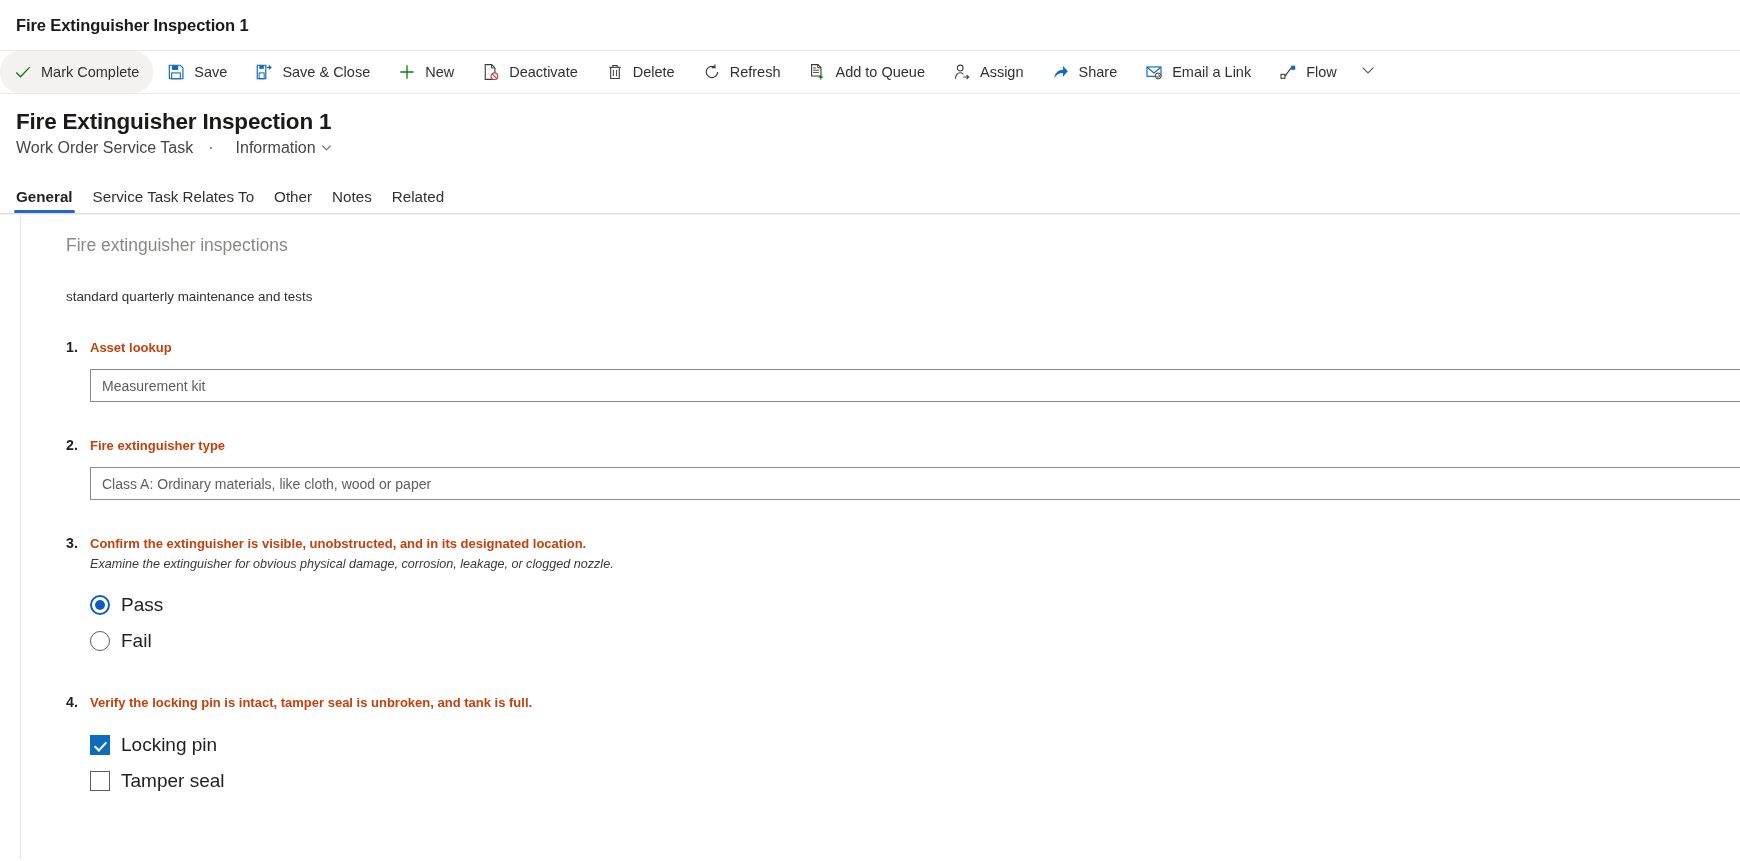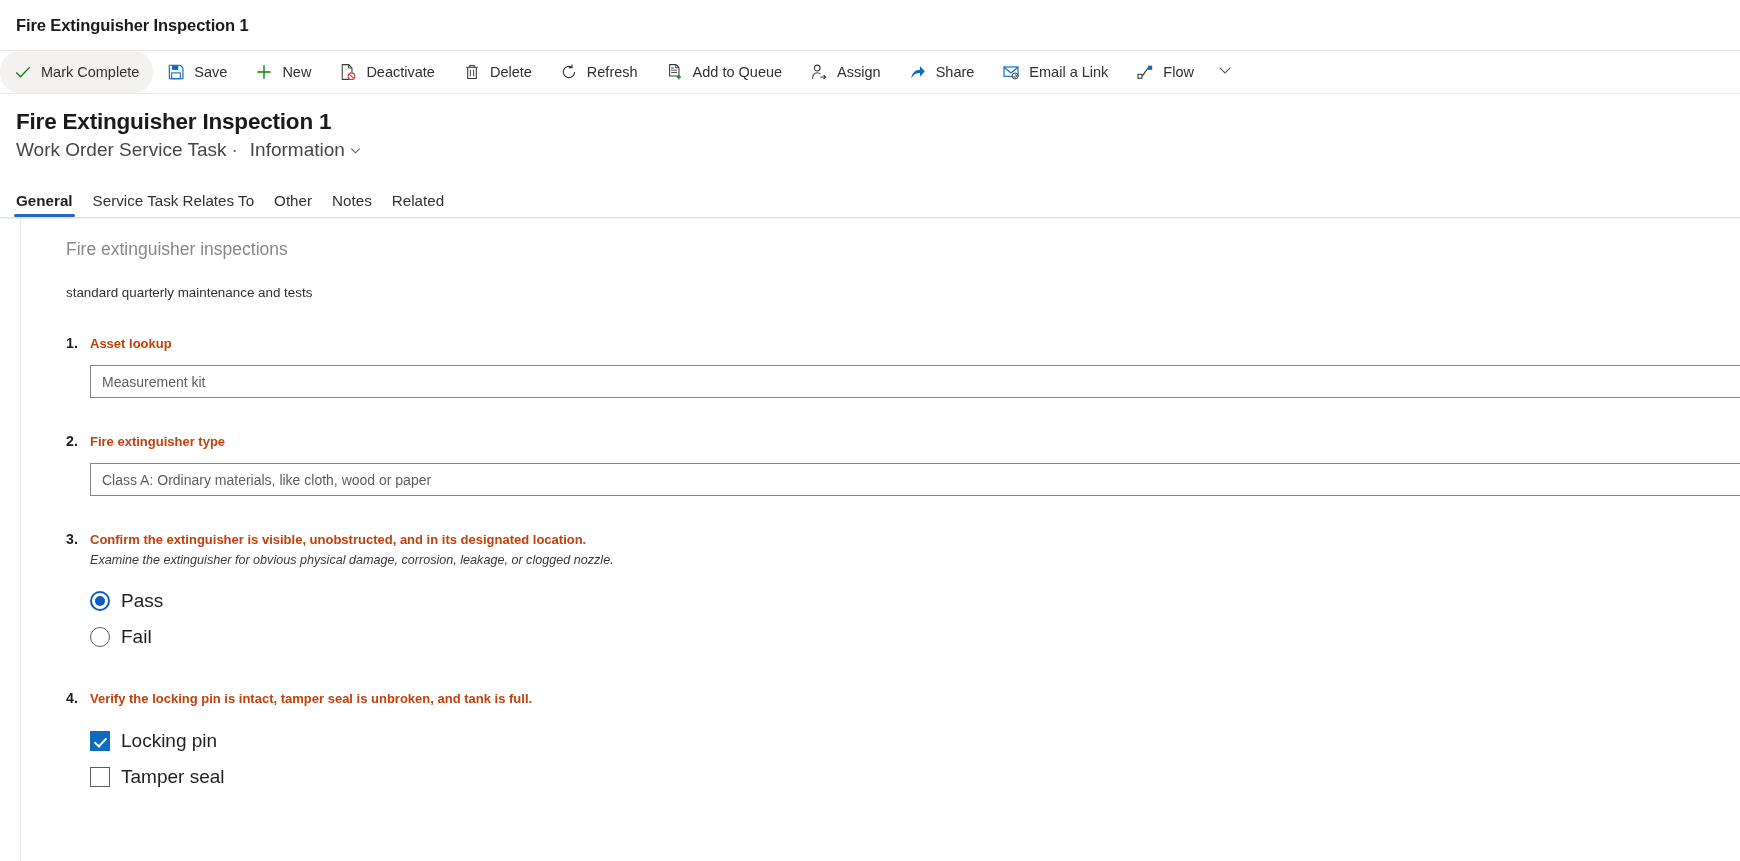--- a/index.html
+++ b/index.html
@@ -65,23 +65,23 @@
   }
   .record-title {
     font-size: 22.5px;
     font-weight: bold;
     color: #1b1a19;
     line-height: 28px;
     letter-spacing: -0.2px;
   }
   .record-sub {
     margin-top: 3px;
-    font-size: 19px;
+    font-size: 16px;
     color: #484644;
-    display: flex; align-items: center; gap: 5px;
+    display: flex; align-items: center; gap: 15px;
   }
   .record-sub .dot { color: #605e5c; }
   .record-sub .form-sel {
     display: inline-flex; align-items: center; gap: 5px;
     cursor: pointer;
     margin-left: 7px;
   }
 
   
   .tabstrip {
@@ -135,21 +135,21 @@
     overflow: hidden;
   }
 
   .section-title {
     font-size: 17.5px;
     color: #8a8886;
     font-weight: normal;
     line-height: 24px;
   }
   .section-desc {
-    margin-top: 24px;
+    margin-top: 32px;
     font-size: 13.4px;
     color: #323130;
   }
 
   .question {
     margin-top: 34px;
     position: relative;
   }
   .q-head {
     display: flex;
@@ -265,20 +265,31 @@
     </div>
     <div class="cmd">
       <span class="ico">
         <svg width="18" height="18" viewBox="0 0 20 20">
           <path d="M2.5 2.5 h12.2 l3 3 v12 h-15 z" fill="none" stroke="#0f6cbd" stroke-width="1.3"></path>
           <rect x="5.5" y="2.5" width="7" height="5.2" fill="#0f6cbd"></rect>
           <rect x="5.2" y="11" width="9.6" height="6.5" fill="none" stroke="#0f6cbd" stroke-width="1.2"></rect>
         </svg>
       </span>
       <span>Save</span>
+    </div>
+    <div class="cmd">
+      <span class="ico">
+        <svg width="18" height="18" viewBox="0 0 20 20">
+          <path d="M2.5 2.5 h9.5 v15 h-9.5 z" fill="none" stroke="#0f6cbd" stroke-width="1.3"></path>
+          <rect x="4.8" y="2.5" width="5" height="4" fill="#0f6cbd"></rect>
+          <rect x="4.6" y="11" width="5.6" height="6.5" fill="none" stroke="#0f6cbd" stroke-width="1.1"></rect>
+          <path d="M13 4.8 h4.4 M15.4 2.6 L17.8 4.9 L15.4 7.1" fill="none" stroke="#0f6cbd" stroke-width="1.3"></path>
+        </svg>
+      </span>
+      <span>Save &amp; Close</span>
     </div>
     <div class="cmd">
       <span class="ico">
         <svg width="18" height="18" viewBox="0 0 20 20">
           <path d="M10 2.6 v14.8 M2.6 10 h14.8" fill="none" stroke="#107c10" stroke-width="1.5"></path>
         </svg>
       </span>
       <span>New</span>
     </div>
     <div class="cmd">

